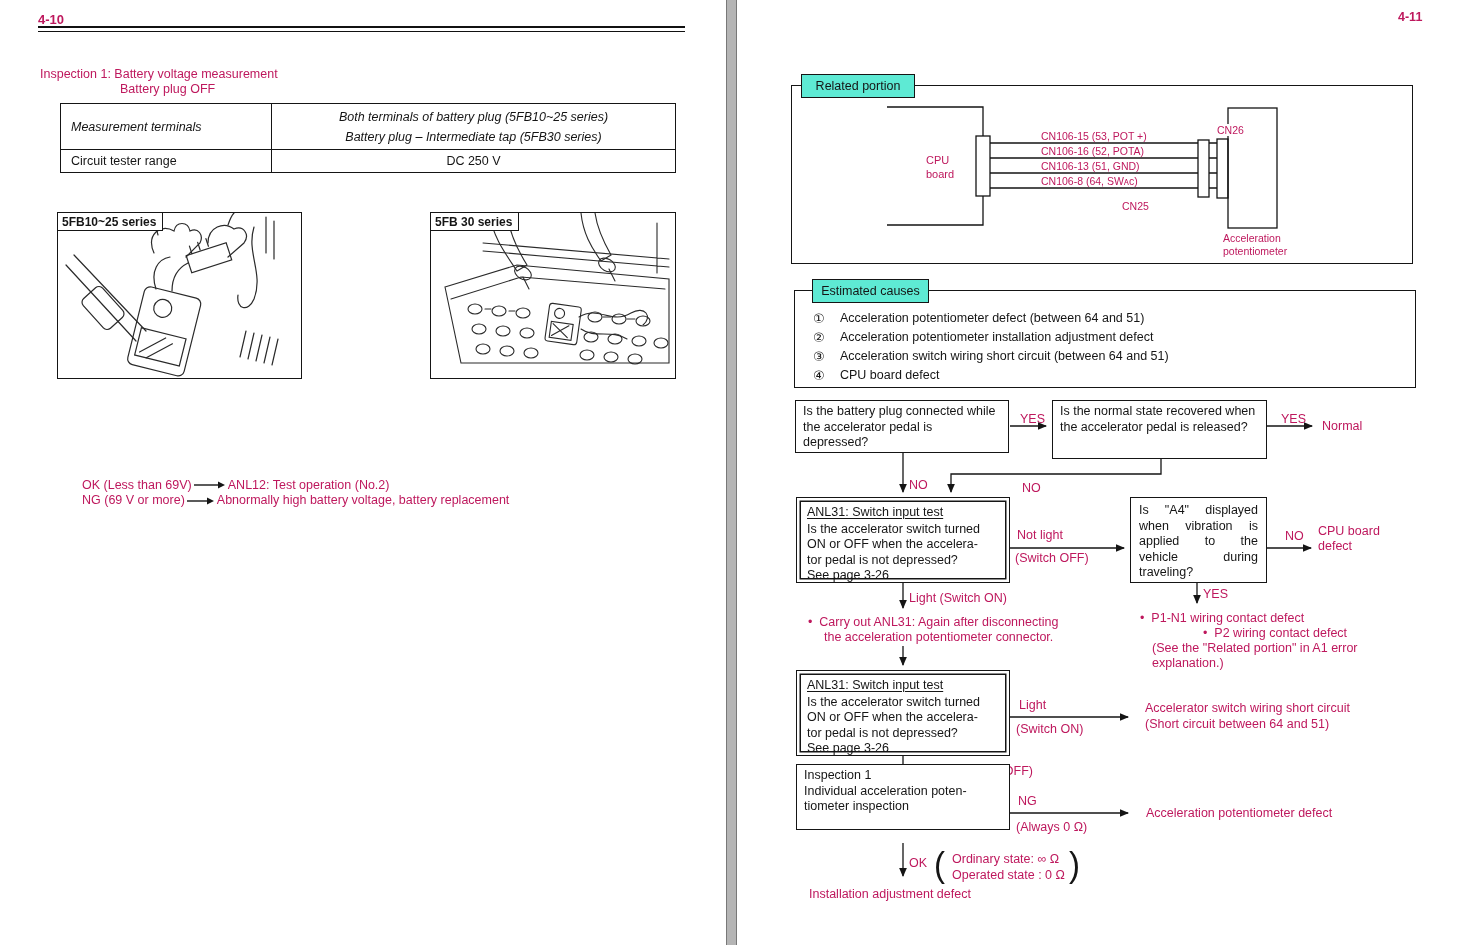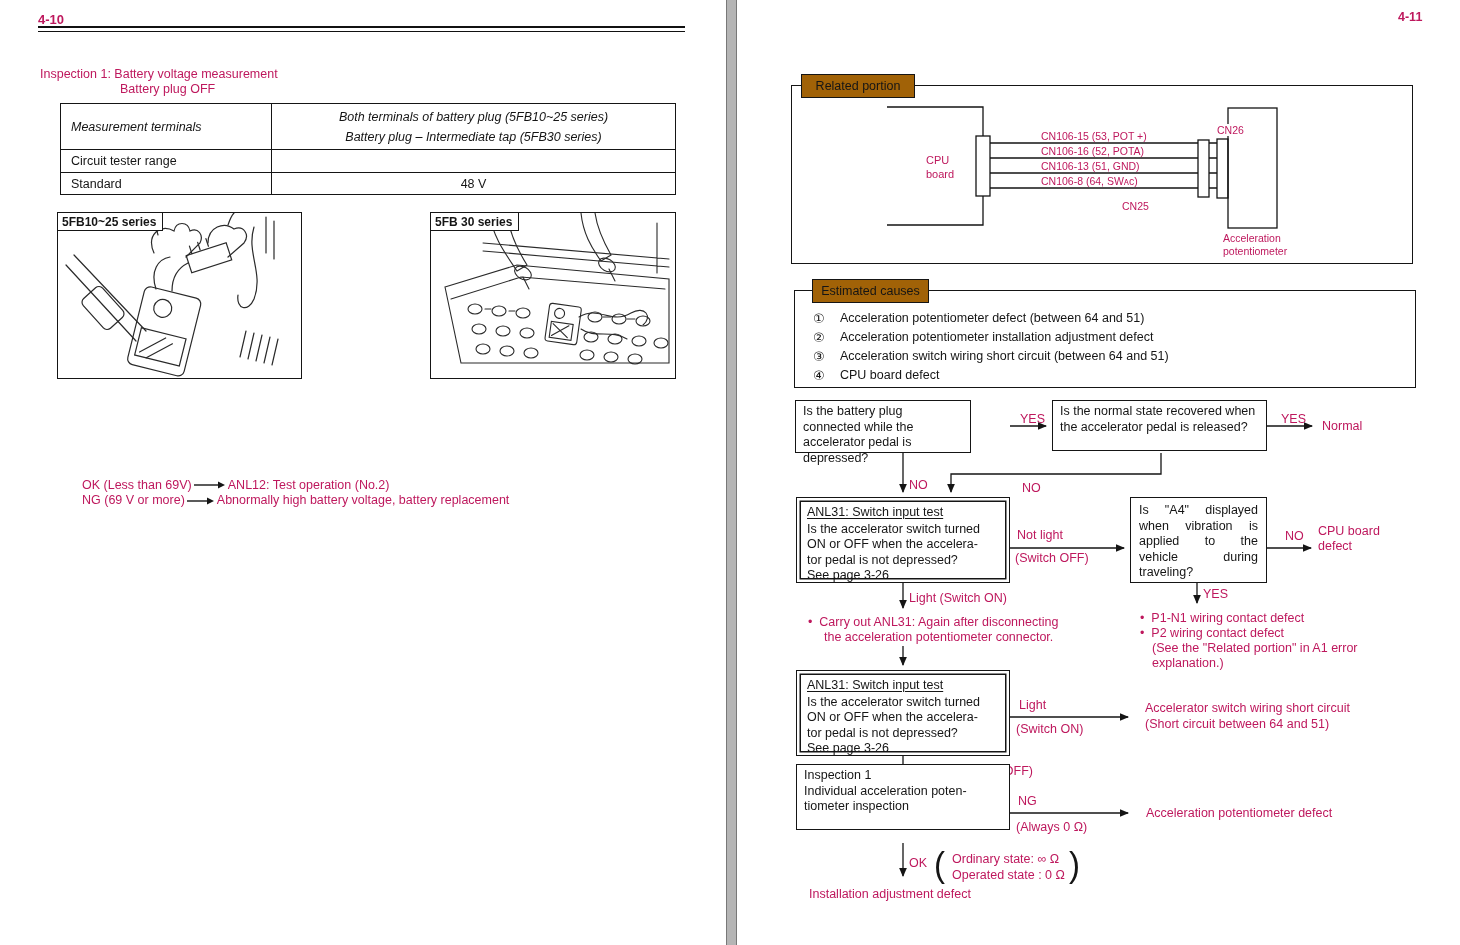--- a/index.html
+++ b/index.html
@@ -19,21 +19,21 @@
   .tlabel{width:211px;border-right:1px solid #151515;display:flex;align-items:center;
           padding-left:10px;box-sizing:border-box;font-size:12.5px;}
   .tval{flex:1;display:flex;flex-direction:column;justify-content:center;align-items:center;
         text-align:center;font-size:12.5px;line-height:20px;}
   
   .figbox{position:absolute;border:1.1px solid #151515;background:#fff;}
   .figlabel{position:absolute;left:0;top:0;padding:2px 6px 1px 4px;font-size:12px;font-weight:600;
             background:#fff;border-right:1px solid #151515;border-bottom:1px solid #151515;}
   
   .frame{position:absolute;border:1.4px solid #151515;background:transparent;}
-  .tag{position:absolute;border:1.4px solid #151515;background:#a16207;font-size:12.5px;
+  .tag{position:absolute;border:1.4px solid #151515;background:#5eead4;font-size:12.5px;
        display:flex;align-items:center;justify-content:center;z-index:3;}
   
   .fbox{position:absolute;border:1.5px solid #151515;font-size:12.5px;line-height:15.5px;
         color:#151515;padding:3px 7px;box-sizing:border-box;background:#fff;z-index:2;}
   .dbox{position:absolute;border:1.2px solid #151515;
         box-shadow:inset 0 0 0 2.5px #fff, inset 0 0 0 4px #151515;
         font-size:12.5px;line-height:15.5px;padding:7px 10px;box-sizing:border-box;background:#fff;z-index:2;}
   .dbox .ttl{display:block;text-decoration:underline;text-underline-offset:2px;margin-bottom:1px;}
   .just{text-align:justify;white-space:normal;word-spacing:1px;}
   .wrap{white-space:normal;}
@@ -57,24 +57,21 @@
   <div class="tbl">
     <div class="trow" style="min-height:45px">
       <div class="tlabel">Measurement terminals</div>
       <div class="tval">
         <div>Both terminals of battery plug (5FB10~25 series)</div>
         <div>Battery plug – Intermediate tap (5FB30 series)</div>
       </div>
     </div>
     <div class="trow" style="min-height:22px">
       <div class="tlabel">Circuit tester range</div>
-    </div>
-    <div class="trow" style="min-height:21px">
-      <div class="tlabel">Standard</div>
-      <div class="tval">48 V</div>
+      <div class="tval">DC 250 V</div>
     </div>
   </div>
 
   <div class="figbox" style="left:57px;top:212px;width:243px;height:165px">
     <svg width="243" height="165" viewBox="0 0 243 165">
       <g stroke="#2a2a2a" stroke-width="1.2" fill="none" stroke-linecap="round">
         <path d="M8 52 L78 128"></path>
           <path d="M16 42 L88 118"></path>
         <rect x="32" y="75" width="26" height="40" rx="5" transform="rotate(-42 45 95)"></rect>
         <g transform="rotate(14 105 115)">
@@ -197,22 +194,22 @@
   </div>
   <div class="cause" style="left:813px;top:349px">
     <span class="n">③</span>
     <span>Acceleration switch wiring short circuit (between 64 and 51)</span>
   </div>
   <div class="cause" style="left:813px;top:368px">
     <span class="n">④</span>
     <span>CPU board defect</span>
   </div>
 
-  <div class="fbox wrap" style="left:795px;top:400px;width:176px;height:53px">Is the battery plug connected while the accelerator pedal is depressed?</div>
-  <div class="fbox wrap" style="left:1052px;top:400px;width:215px;height:51px">Is the normal state recovered when the accelerator pedal is released?</div>
+  <div class="fbox wrap" style="left:795px;top:400px;width:214px;height:53px">Is the battery plug connected while the accelerator pedal is depressed?</div>
+  <div class="fbox wrap" style="left:1052px;top:400px;width:215px;height:59px">Is the normal state recovered when the accelerator pedal is released?</div>
 
   <div class="dbox" style="left:796px;top:497px;width:214px;height:86px">
     <span class="ttl">ANL31: Switch input test</span>
     <div>Is the accelerator switch turned</div>
     <div>ON or OFF when the accelera-</div>
     <div>tor pedal is not depressed?</div>
     <div>See page 3-26</div>
   </div>
 
   <div class="fbox just" style="left:1130px;top:497px;width:137px;height:86px;padding:5px 8px">Is "A4" displayed when vibration is applied to the vehicle during traveling?</div>
@@ -247,21 +244,21 @@
   <div class="t" style="left:909px;top:591px">Light (Switch ON)</div>
 
   <div class="t" style="left:808px;top:615px">
     <span>•</span>&nbsp;&nbsp;<span>Carry out ANL31: Again after disconnecting</span>
   </div>
   <div class="t" style="left:824px;top:630px">the acceleration potentiometer connector.</div>
 
   <div class="t" style="left:1140px;top:611px">
     <span>•</span>&nbsp;&nbsp;<span>P1-N1 wiring contact defect</span>
   </div>
-  <div class="t" style="left:1140px;top:626px">
+  <div class="t" style="left:1203px;top:626px">
     <span>•</span>&nbsp;&nbsp;<span>P2 wiring contact defect</span>
   </div>
   <div class="t" style="left:1152px;top:641px">(See the "Related portion" in A1 error</div>
   <div class="t" style="left:1152px;top:656px">explanation.)</div>
 
   <div class="t" style="left:1019px;top:698px">Light</div>
   <div class="t" style="left:1016px;top:722px">(Switch ON)</div>
   <div class="t" style="left:1145px;top:701px">Accelerator switch wiring short circuit</div>
   <div class="t" style="left:1145px;top:717px">(Short circuit between 64 and 51)</div>
 

